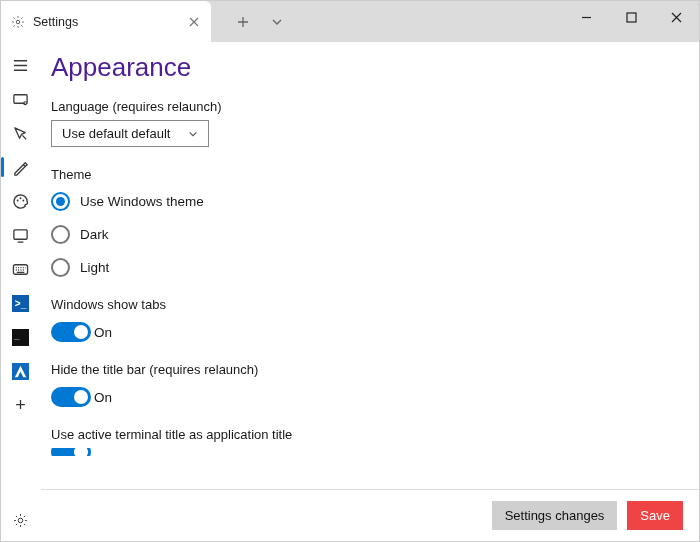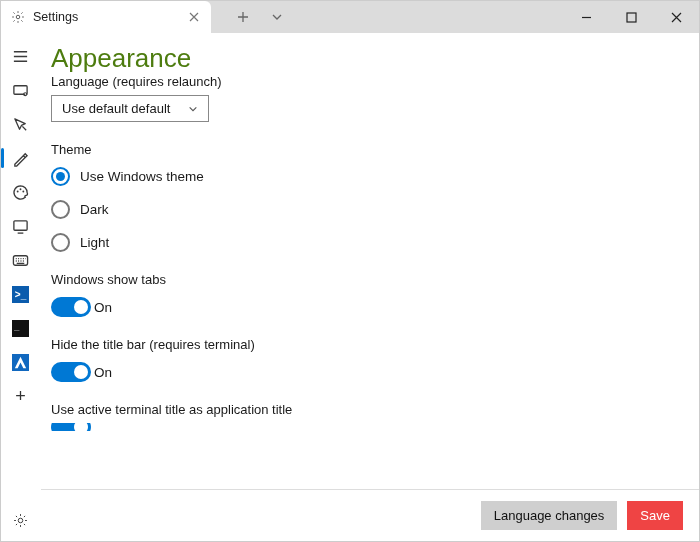--- a/index.html
+++ b/index.html
@@ -1,19 +1,19 @@
 <!DOCTYPE html>
 <html><head>
 <meta charset="utf-8">
 <style>
   * { box-sizing: border-box; margin: 0; padding: 0; }
   html, body { width: 700px; height: 542px; overflow: hidden; font-family: "Segoe UI", Arial, sans-serif; font-size: 13px; color: #1a1a1a; background: #fff; }
   .window { width: 700px; height: 542px; display: flex; flex-direction: column; border: 1px solid #ccc; }
   
-  .titlebar { height: 32px; background: #dcdcdc; display: flex; align-items: stretch; gap: 15px; }
+  .titlebar { height: 41px; background: #dcdcdc; display: flex; align-items: stretch; gap: 15px; }
   .tab { background: #fff; width: 210px; display: flex; align-items: center; padding: 0 10px; border-top-right-radius: 6px; gap: 8px; position: relative; }
   .tab svg.gear { width: 14px; height: 14px; flex: none; }
   .tab-title { flex: 1; font-size: 12.5px; color: #222; }
   .tab-close { width: 14px; height: 14px; display:flex; align-items:center; justify-content:center; color:#666; font-size:14px; }
   .tab-actions { display: flex; align-items: center; }
   .tab-btn { width: 34px; display:flex; align-items:center; justify-content:center; color:#555; }
   .wincontrols { margin-left: auto; display:flex; }
   .wc { width: 45px; height: 32px; display:flex; align-items:center; justify-content:center; color:#222; }
   .wc svg { width:11px; height:11px; stroke:#222; stroke-width:1.2; fill:none; }
   
@@ -23,21 +23,21 @@
   .side-item.active::before { content:""; position:absolute; left:0; top:7px; bottom:7px; width:3px; background:#0078d4; border-radius:2px; }
   .side-item svg { width:17px; height:17px; stroke:#3b3b3b; stroke-width:1.4; fill:none; }
   .side-item .ps-tile { width:17px;height:17px;background:#0b5cad;display:flex;align-items:center;justify-content:center;color:#fff;font-size:10px;font-weight:600;}
   .side-item .cmd-tile { width:17px;height:17px;background:#111;display:flex;align-items:flex-start;justify-content:flex-start;color:#ddd;font-size:9px;padding:1px 2px;font-family:Consolas,monospace;}
   .side-item .azure-tile { width:17px;height:17px;background:#1168bf;display:flex;align-items:center;justify-content:center;}
   .side-item .plus { font-size:18px; color:#333; line-height:1; }
   .side-spacer { flex:1; }
   
   .main { flex:1; display:flex; flex-direction:column; min-height:0; }
   .content-scroll { flex:1; overflow-y:auto; padding: 8px 22px 0 10px; position:relative; }
-  h1.page-title { font-size:26px; font-weight:400; margin: 2px 0 0 0; color:#4d7c0f; }
+  h1.page-title { font-size:26px; font-weight:400; margin: 2px 0 16px 0; color:#4c1d95; }
   .field-label { font-size:13px; color:#1a1a1a; margin-bottom:6px; }
   .section-label { font-size:13px; color:#1a1a1a; margin: 20px 0 10px 0; }
   .dropdown { display:inline-flex; align-items:center; border:1px solid #888; padding:5px 10px; font-size:13px; gap:18px; background:#fff; }
   .dropdown .chev { width:10px; height:10px; }
   .radio-group { display:flex; flex-direction:column; gap:14px; margin-top:4px; }
   .radio-row { display:flex; align-items:center; gap:10px; font-size:13.5px; }
   .radio { width:19px; height:19px; border-radius:50%; border:2px solid #777; display:flex; align-items:center; justify-content:center; flex:none; }
   .radio.checked { border-color:#0078d4; }
   .radio.checked::after { content:""; width:9px; height:9px; background:#0078d4; border-radius:50%; }
   .toggle-row { display:flex; align-items:center; gap:3px; margin-top:8px; }
@@ -201,33 +201,33 @@
             <span>Light</span>
           </div>
         </div>
 
         <div class="section-label">Windows show tabs</div>
         <div class="toggle-row">
           <div class="toggle"></div>
           <span class="toggle-label">On</span>
         </div>
 
-        <div class="section-label">Hide the title bar (requires terminal)</div>
+        <div class="section-label">Hide the title bar (requires relaunch)</div>
         <div class="toggle-row">
           <div class="toggle"></div>
           <span class="toggle-label">On</span>
         </div>
 
         <div class="section-label" style="margin-bottom:6px">Use active terminal title as application title</div>
         <div class="toggle-row" style="margin-top:2px; margin-bottom:2px; height:8px; overflow:hidden;">
           <div class="toggle"></div>
         </div>
         <div style="height:80px"></div>
       </div>
 
       <div class="footer">
-        <button class="btn secondary">Language changes</button>
+        <button class="btn secondary">Settings changes</button>
         <button class="btn primary">Save</button>
       </div>
     </div>
 
   </div>
 </div>
 
 </body></html>

